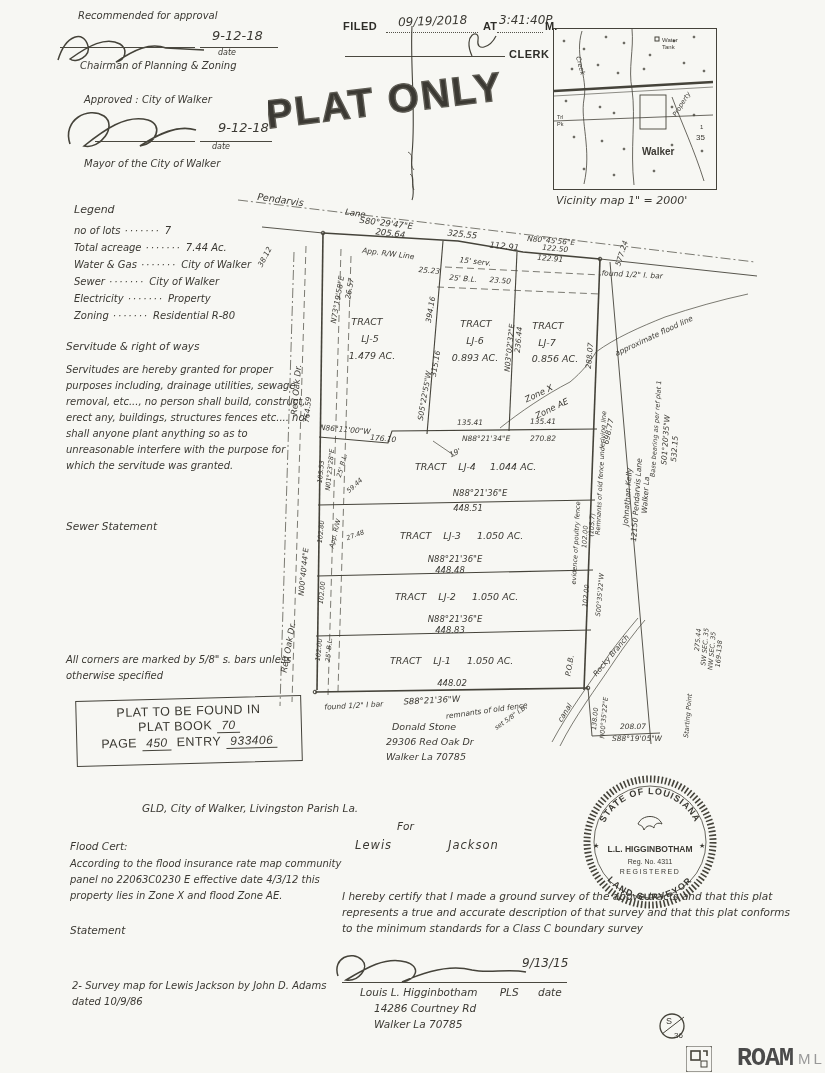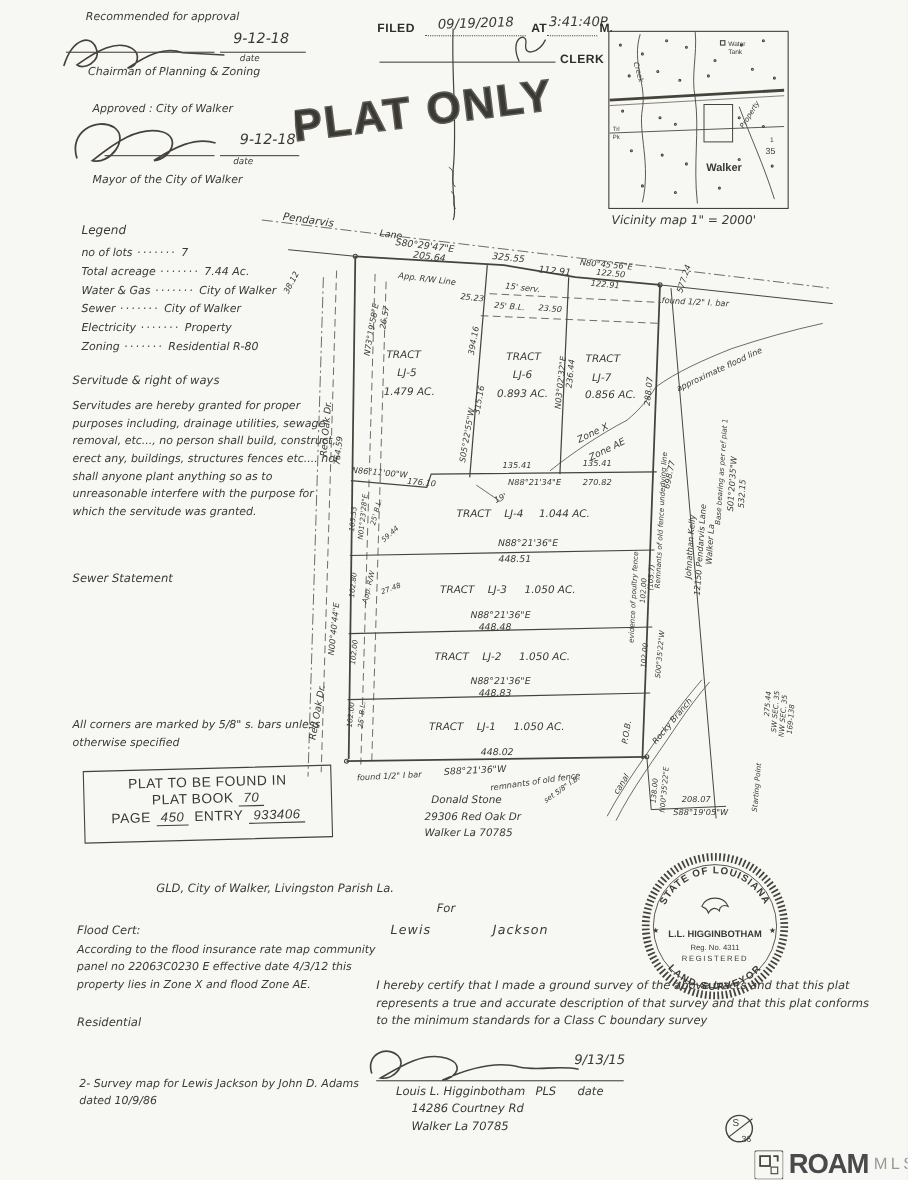--- a/index.html
+++ b/index.html
@@ -18,22 +18,22 @@
   .f6{font-size:6.5px}.f7{font-size:7.5px}.f8{font-size:8.5px}.f9{font-size:9.5px}
   svg line,svg path,svg polyline,svg circle,svg rect{stroke:#45433a;fill:none;}
   .b16{stroke-width:1.6}.b12{stroke-width:1.1}.b09{stroke-width:.9}.b07{stroke-width:.7}
   .dsh{stroke-dasharray:7 4}.ddot{stroke-dasharray:10 3 2 3}
   .platbook{border:1.7px solid #44423a;transform:rotate(-1.5deg);text-align:center;
             padding-top:4px;color:#3a3831;}
   .pbrow{display:flex;justify-content:center;align-items:baseline;gap:5px;font-size:12.5px;
          font-family:"Liberation Sans",sans-serif;letter-spacing:.5px;margin-top:1px;}
   .pb-hw{font-style:italic;font-size:12px;border-bottom:1px solid #44423a;padding:0 4px;}
   .roam{display:flex;align-items:center;gap:5px;}
-  .roam-brand{font-family:Liberation Sans, sans-serif;font-weight:bold;font-size:25px;
-              color:#4a4a4a;letter-spacing:-1px;}
+  .roam-brand{font-family:Liberation Mono, monospace;font-weight:bold;font-size:25px;
+              color:#4a4a4a;letter-spacing:-1px;margin-left:20px;}
   .roam-suffix{font-family:"Liberation Sans",sans-serif;font-size:15px;color:#999;
                letter-spacing:3px;}
 </style>
 </head>
 <body>
 
 <div class="page">
 
   <div class="abs hw" style="left:78px;top:10px;font-size:10px">Recommended for approval</div>
   <svg class="abs" style="left:52px;top:22px" width="215" height="48" viewBox="0 0 215 48">
@@ -316,32 +316,32 @@
   </svg>
 
   <div class="abs hw" style="left:142px;top:802px;font-size:10.5px">GLD, City of Walker, Livingston Parish La.</div>
   <div class="abs hw" style="left:397px;top:820px;font-size:10.5px">For</div>
   <span class="abs hw" style="left:355px;top:838px;font-size:11.5px;letter-spacing:1px">Lewis</span>
   <span class="abs hw" style="left:448px;top:838px;font-size:11.5px;letter-spacing:1px">Jackson</span>
 
   <div class="abs hw" style="left:70px;top:840px;font-size:10.5px">Flood Cert:</div>
   <div class="abs hw para" style="left:70px;top:856px;width:295px">According to the flood insurance rate map community panel no 22063C0230 E effective date 4/3/12 this property lies in Zone X and flood Zone AE.</div>
 
-  <div class="abs hw" style="left:70px;top:924px;font-size:10.5px">Residential</div>
+  <div class="abs hw" style="left:70px;top:924px;font-size:10.5px">Statement</div>
   <div class="abs hw para" style="left:72px;top:978px;width:265px">2- Survey map for Lewis Jackson by John D. Adams dated 10/9/86</div>
 
   <div class="abs hw" style="left:342px;top:888px;width:450px;font-size:10.5px;line-height:16px">I hereby certify that I made a ground survey of the above tracts and that this plat represents a true and accurate description of that survey and that this plat conforms to the minimum standards for a Class C boundary survey</div>
   <svg class="abs" style="left:330px;top:946px" width="210" height="42" viewBox="0 0 210 42">
     <path d="M8,30 C2,12 22,4 32,14 C40,22 28,36 16,34 C36,22 56,10 76,16 C92,21 86,34 72,36 C94,26 120,18 142,24 C160,28 176,22 196,26" stroke-width="1.5"></path>
   </svg>
   <span class="abs hw" style="left:522px;top:956px;font-size:12px">9/13/15</span>
   <div class="uline" style="left:342px;top:982px;width:225px"></div>
   <div class="abs hw" style="left:360px;top:986px;font-size:10.5px">
     <span>Louis L. Higginbotham</span>
-    <span style="margin-left:6px">PLS</span>
+    <span style="margin-left:19px">PLS</span>
     <span style="margin-left:16px">date</span>
   </div>
   <div class="abs hw" style="left:374px;top:1002px;font-size:10.5px">14286 Courtney Rd</div>
   <div class="abs hw" style="left:374px;top:1018px;font-size:10.5px">Walker La 70785</div>
 
   <svg class="abs" style="left:580px;top:772px" width="140" height="140" viewBox="0 0 140 140">
     <defs>
       <path id="sealTopArc" d="M20,72 A50,50 0 0 1 120,72"></path>
       <path id="sealBotArc" d="M14,72 A56,56 0 0 0 126,72"></path>
     </defs>

